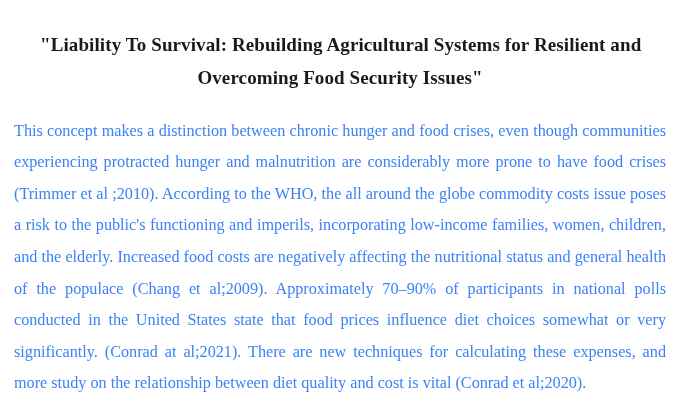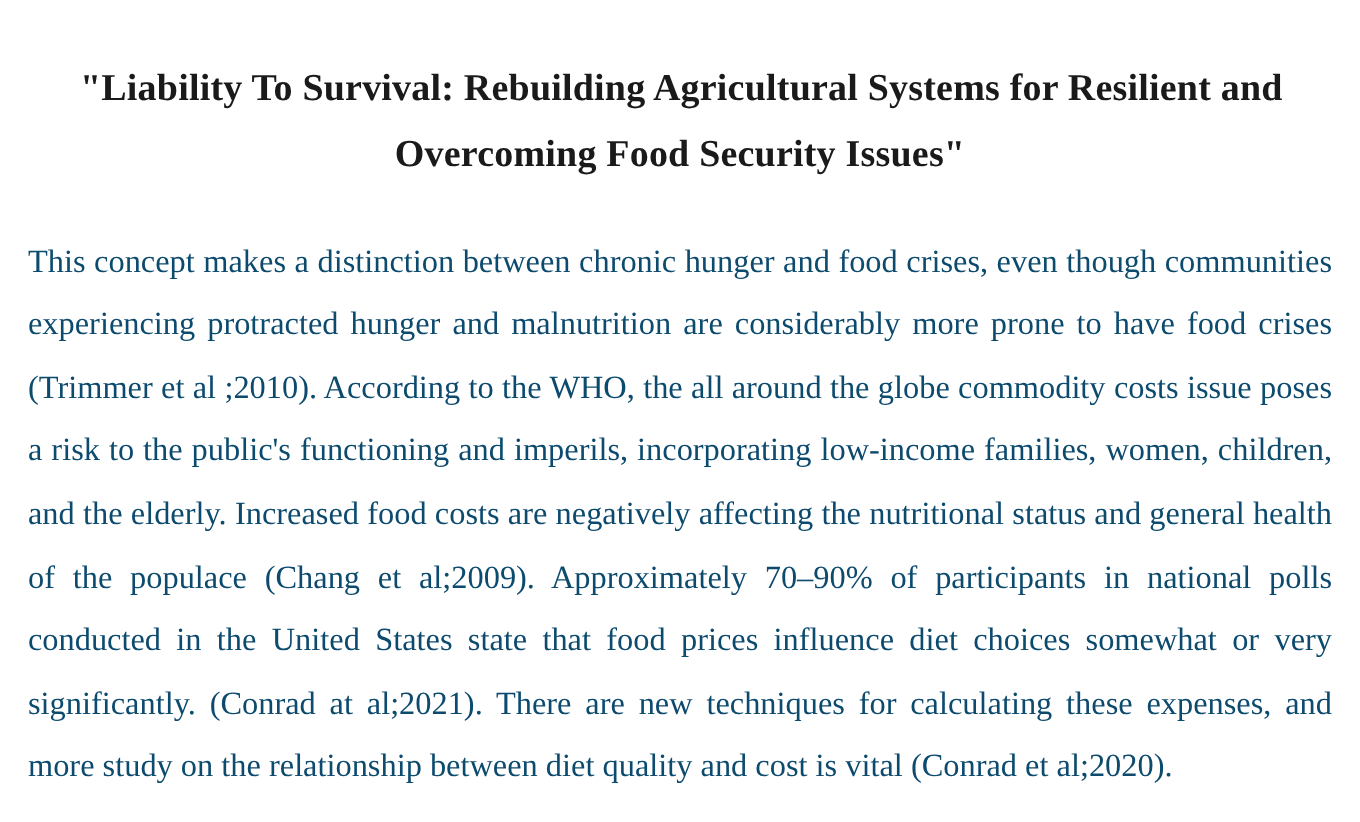--- a/index.html
+++ b/index.html
@@ -36,21 +36,21 @@
   }
   .title-line.line2 {
     margin-top: 2px;
   }
   .body-text {
     margin: 22px 0 0 0;
     font-size: 16.2px;
     line-height: 1.95;
     text-align: justify;
     text-justify: inter-word;
-    color: #0c4a6e;
+    color: #3b82f6;
     -webkit-hyphens: none;
     hyphens: none;
   }
   .body-text p {
     margin: 0;
   }
 </style>
 </head>
 <body>
 

